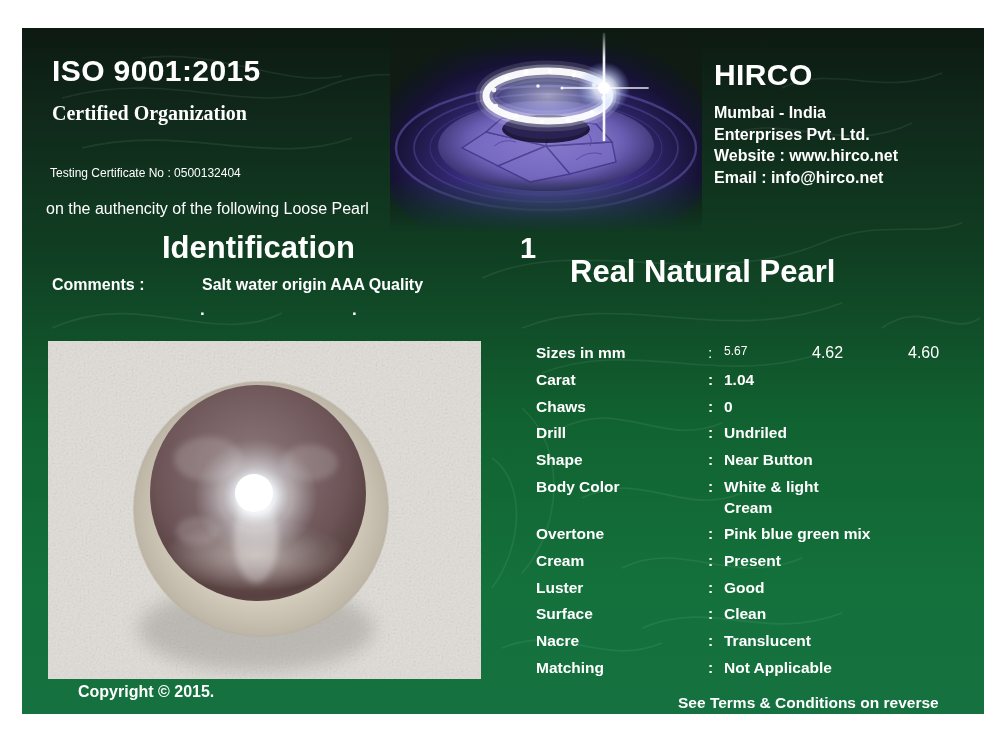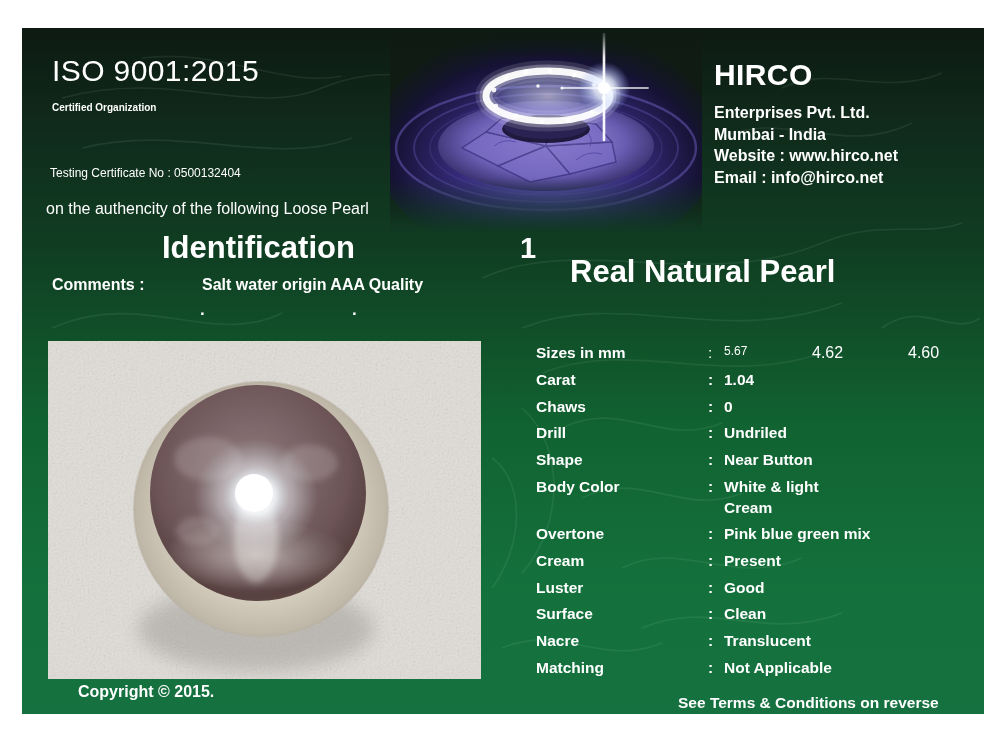--- a/index.html
+++ b/index.html
@@ -39,26 +39,26 @@
     position:absolute;
     left:368px; top:0px;
     width:312px; height:204px;
     overflow:hidden;
   }
   .logo-art svg{display:block;width:100%;height:100%;}
 
   
   .iso-title{
     position:absolute; left:30px; top:26px;
-    font-size:30px; font-weight:normal; color:#ffffff;
+    font-size:30px; font-weight:bold; color:#ffffff;
     letter-spacing:.4px;
   }
   .iso-sub{
     position:absolute; left:30px; top:74px;
-    font-size:10px; font-weight:bold; color:#ffffff;
+    font-size:20px; font-weight:bold; color:#ffffff;font-family:Liberation Serif, serif;
   }
   .cert-no{
     position:absolute; left:28px; top:138px;
     font-size:12px; font-weight:normal; color:#ffffff;
   }
   .cert-line2{
     position:absolute; left:24px; top:172px;
     font-size:16px; font-weight:normal; color:#ffffff;
   }
 
@@ -283,22 +283,22 @@
     </svg>
   </div>
 
   <div class="iso-title">ISO 9001:2015</div>
   <div class="iso-sub">Certified Organization</div>
   <div class="cert-no">Testing Certificate No : 0500132404</div>
   <div class="cert-line2">on the authencity of the following Loose Pearl</div>
 
   <div class="brand">HIRCO</div>
   <div class="brand-lines">
+    <div>Mumbai - India</div>
     <div>Enterprises Pvt. Ltd.</div>
-    <div>Mumbai - India</div>
     <div>Website : www.hirco.net</div>
     <div>Email : info@hirco.net</div>
   </div>
 
   <div class="ident-title">Identification</div>
   <div class="ident-num">1</div>
   <div class="ident-value">Real Natural Pearl</div>
 
   <div class="comments-label">Comments :</div>
   <div class="comments-value">Salt water origin AAA Quality</div>

